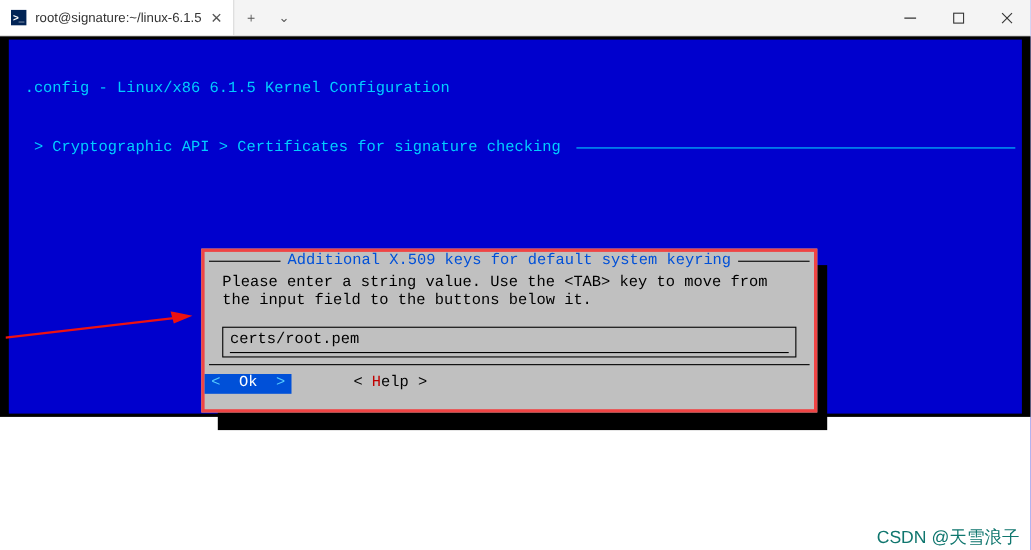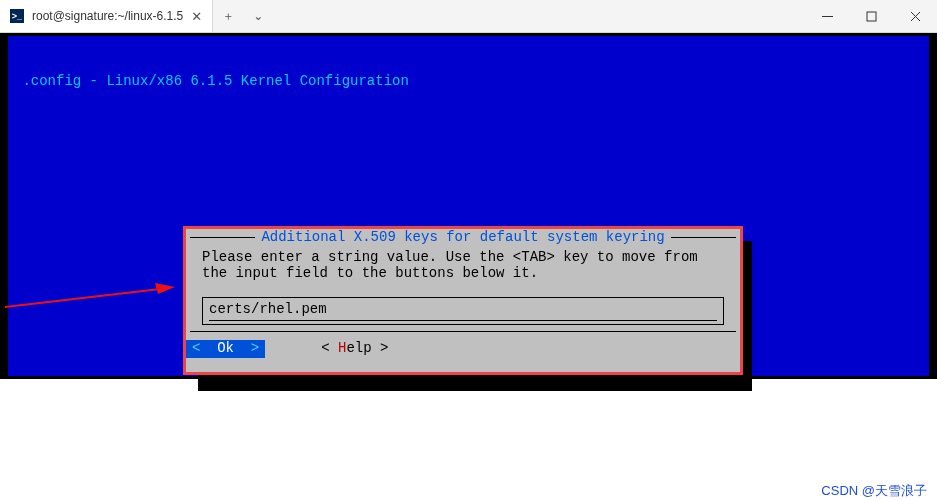--- a/index.html
+++ b/index.html
@@ -152,22 +152,22 @@
     position: absolute;
     left: 5px; top: 250px;
     width: 170px; height: 30px;
     pointer-events: none;
   }
   
   .watermark {
     position: absolute;
     right: 8px; bottom: 0;
     font-family: Arial, sans-serif;
-    font-size: 13px;
-    color: #1d4ed8;
+    font-size: 16px;
+    color: #0f766e;
     background: #fff;
     padding: 0 2px;
   }
 </style>
 </head>
 <body>
 
 <div class="titlebar">
   <div class="tab">
     <span class="ps-icon">&gt;_</span>
@@ -193,33 +193,37 @@
           <line x1="10" y1="1" x2="1" y2="10" stroke="#333" stroke-width="1"></line>
         </svg>
     </div>
   </div>
 </div>
 
 <div class="term-area">
   <div class="inner-blue">
     <div class="term-text">
       <div> .config - Linux/x86 6.1.5 Kernel Configuration</div>
+      <div class="term-line">
+        <span>  &gt; Cryptographic API &gt; Certificates for signature checking </span>
+        <span class="hrule"></span>
+      </div>
     </div>
 
     <div class="dlg-shadow"></div>
 
     <div class="dialog">
       <div class="dlg-title-row">
         <span class="dlg-rule"></span>
         <span class="dlg-title"> Additional X.509 keys for default system keyring </span>
         <span class="dlg-rule"></span>
       </div>
       <div class="dlg-body">Please enter a string value. Use the &lt;TAB&gt; key to move from the input field to the buttons below it.</div>
       <div class="dlg-input-wrap">
-        <div class="input-display">certs/rhel.pem</div>
+        <div class="input-display">certs/root.pem</div>
         <div class="bottom-line"></div>
       </div>
       <div class="dlg-btn-rule"></div>
       <div class="dlg-buttons">
         <span class="ok-btn"><span class="lt">&lt;  </span><span>Ok</span><span class="gt">  &gt;</span></span>
         <span class="help-btn"><span>&lt; </span><span class="hot">H</span><span>elp &gt;</span></span>
       </div>
     </div>
   </div>
 

